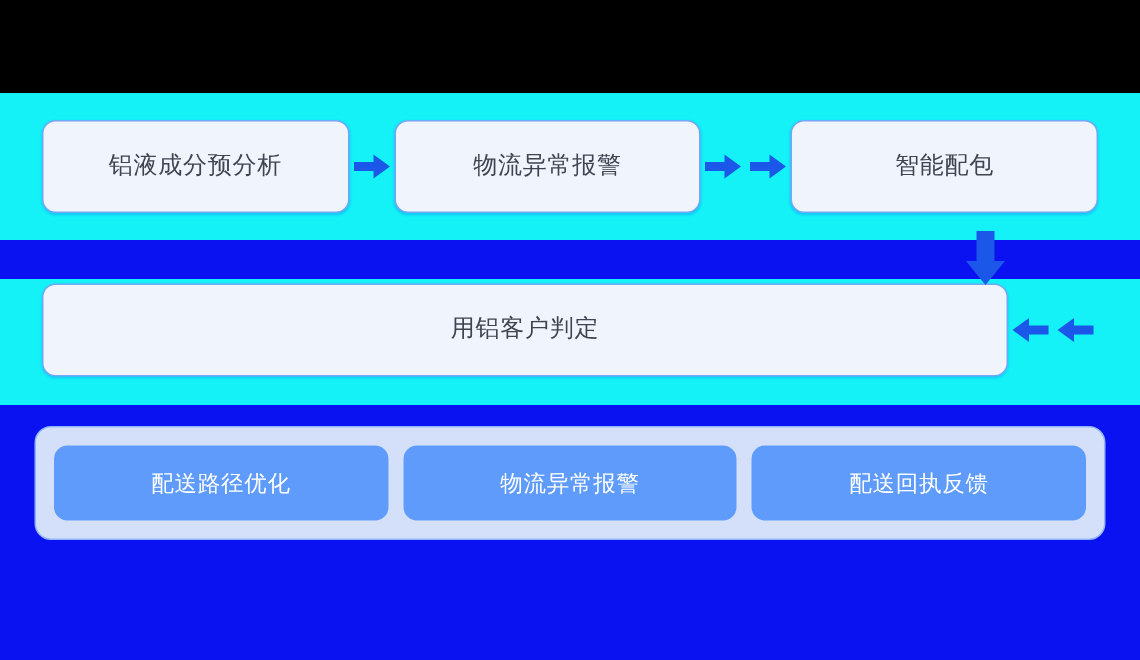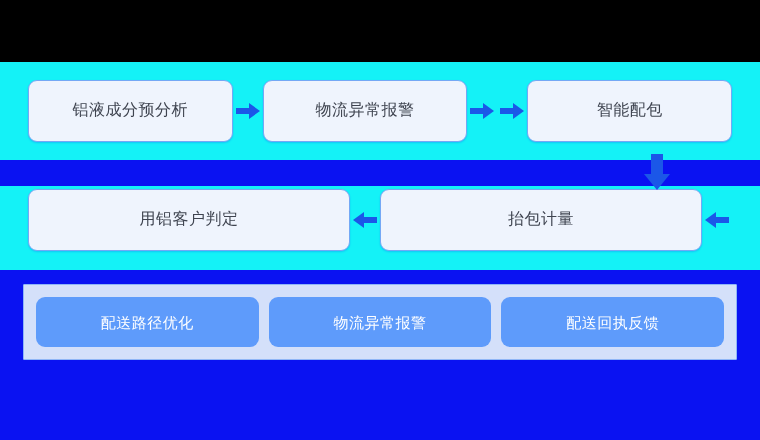--- a/index.html
+++ b/index.html
@@ -96,21 +96,21 @@
   #row3 {
     top: 282px;
     height: 80px;
     padding: 0;
     justify-content: center;
   }
 
   .tag-container {
     background: #d4e0fa;
     border: 1.5px solid #8fb6f7;
-    border-radius: 1px;
+    border-radius: 11px;
     height: 76px;
     width: 714px;
     display: flex;
     align-items: center;
     justify-content: space-between;
     padding: 0 12px;
     gap: 10px;
   }
 
   .tag-card {
@@ -187,23 +187,20 @@
     <div class="proc-box">
       <span class="proc-label">用铝客户判定</span>
     </div>
 
     <div class="arrow-h">
       <svg width="26" height="20" viewBox="0 0 26 20">
         <path d="M25 7 L12 7 L12 2 L1 10 L12 18 L12 13 L25 13 Z" fill="#1b57e8"></path>
       </svg>
     </div>
 
-    <div class="proc-box">
-      <span class="proc-label">抬包计量</span>
-    </div>
 
     <div class="arrow-h">
       <svg width="26" height="20" viewBox="0 0 26 20">
         <path d="M25 7 L12 7 L12 2 L1 10 L12 18 L12 13 L25 13 Z" fill="#1b57e8"></path>
       </svg>
     </div>
 
 
   </div>
 

